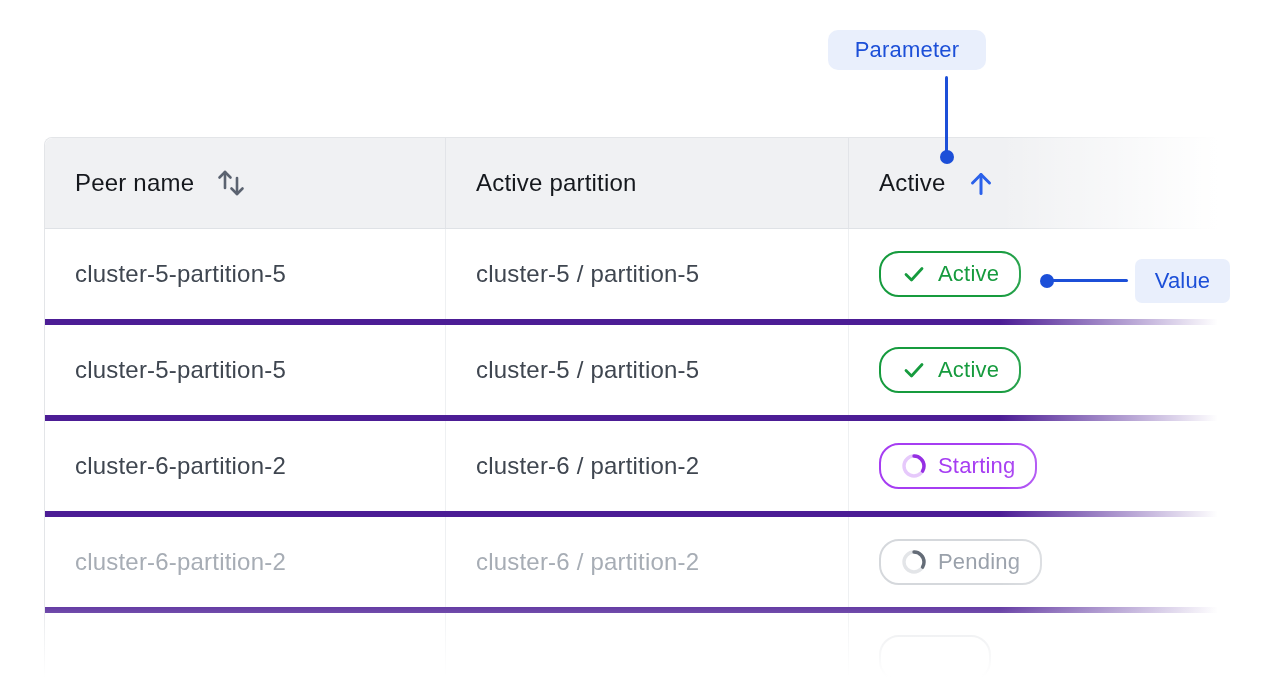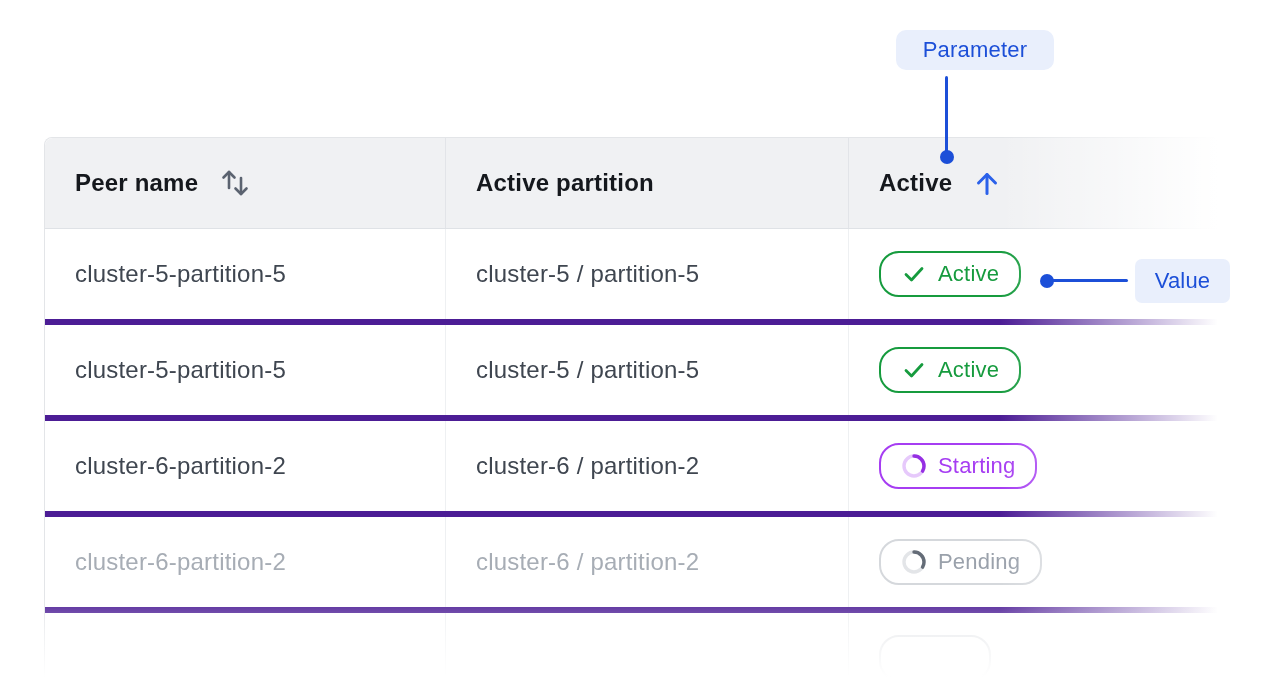--- a/index.html
+++ b/index.html
@@ -14,21 +14,21 @@
     position:absolute; left:44px; top:137px; width:1185px;
     border:1px solid #e3e5e8; border-bottom:none; border-radius:8px 8px 0 0;
     background:#ffffff;
   }
   .thead {
     display:flex; height:91px; background:#f0f1f3;
     border-bottom:1px solid #dfe2e6; border-radius:8px 8px 0 0;
   }
   .th {
     display:flex; align-items:center; gap:22px; padding-left:30px; height:100%;
-    font-size:24px; font-weight:bold; color:#15181d; letter-spacing:0.2px;
+    font-size:24px; font-weight:normal; color:#15181d; letter-spacing:0.2px;
   }
   .col1 { width:401px; } .col2 { width:403px; } .col3 { flex:1; }
   .th.col1, .th.col2 { border-right:1px solid #e2e4e8; }
   .tr { display:flex; height:96px; border-bottom:6px solid #4c1d95; background:#ffffff;text-align:center; }
   .td {
     display:flex; align-items:center; padding-left:30px; height:100%;
     font-size:24px; color:#3f4650; letter-spacing:0.2px;
   }
   .td.col1, .td.col2 { border-right:1px solid #eef0f2; }
   .tr.dimmed .cell-text { color:#a7adb5; }
@@ -58,21 +58,21 @@
     background:linear-gradient(to bottom, rgba(255,255,255,0), #ffffff 88%);
     pointer-events:none;
   }
 
   
   .callout-pill {
     position:absolute; z-index:10; display:flex; align-items:center; justify-content:center;
     background:#e9effc; color:#1c4fd8; border-radius:10px; font-size:22px; font-weight:500;
     letter-spacing:0.2px;
   }
-  .pill-parameter { left:896px; top:30px;  width:158px; height:40px; }
+  .pill-parameter { left:828px; top:30px;  width:158px; height:40px; }
   .pill-value     { left:1135px; top:259px; width:95px;  height:44px;border-radius:7px; }
   .conn { position:absolute; z-index:10; background:#1c4fd8; }
   .conn-line-v { left:945px;  top:76px;  width:3px;  height:76px; border-radius:2px; }
   .conn-dot-parameter { left:940px;  top:150px; width:14px; height:14px; border-radius:50%; }
   .conn-dot-value     { left:1040px; top:274px; width:14px; height:14px; border-radius:50%; }
   .conn-line-h { left:1050px; top:279px; width:78px; height:3px; border-radius:2px; }
 
   .sort-icon svg, .arrow-icon svg { display:block; }
 </style>
 </head>

